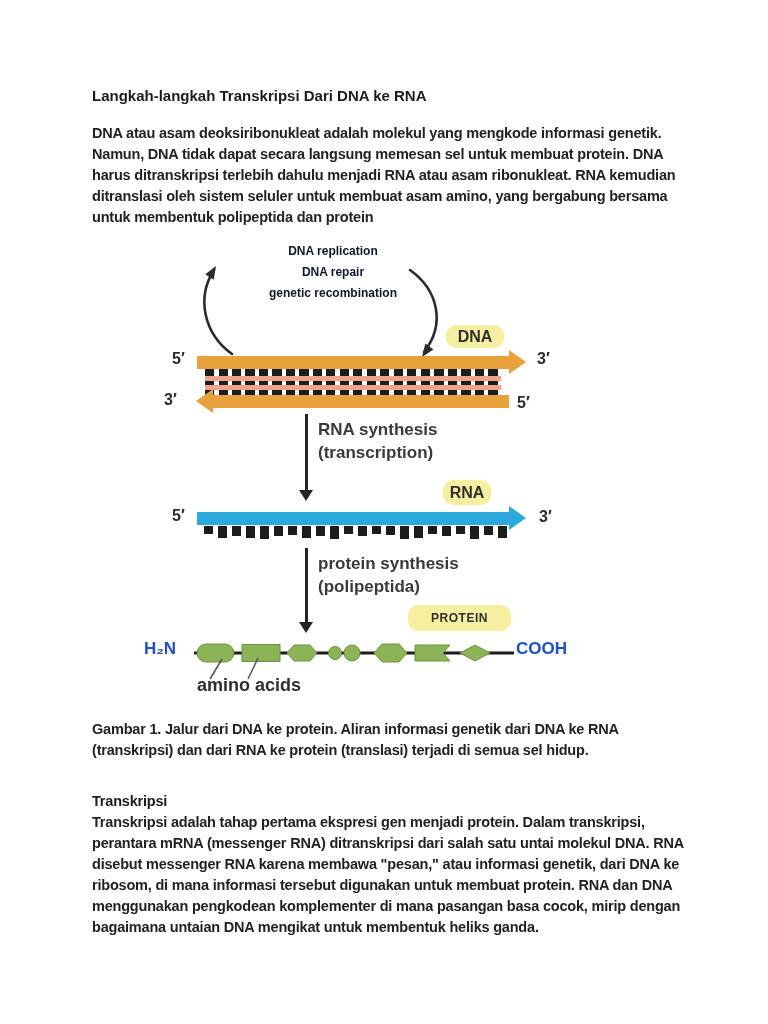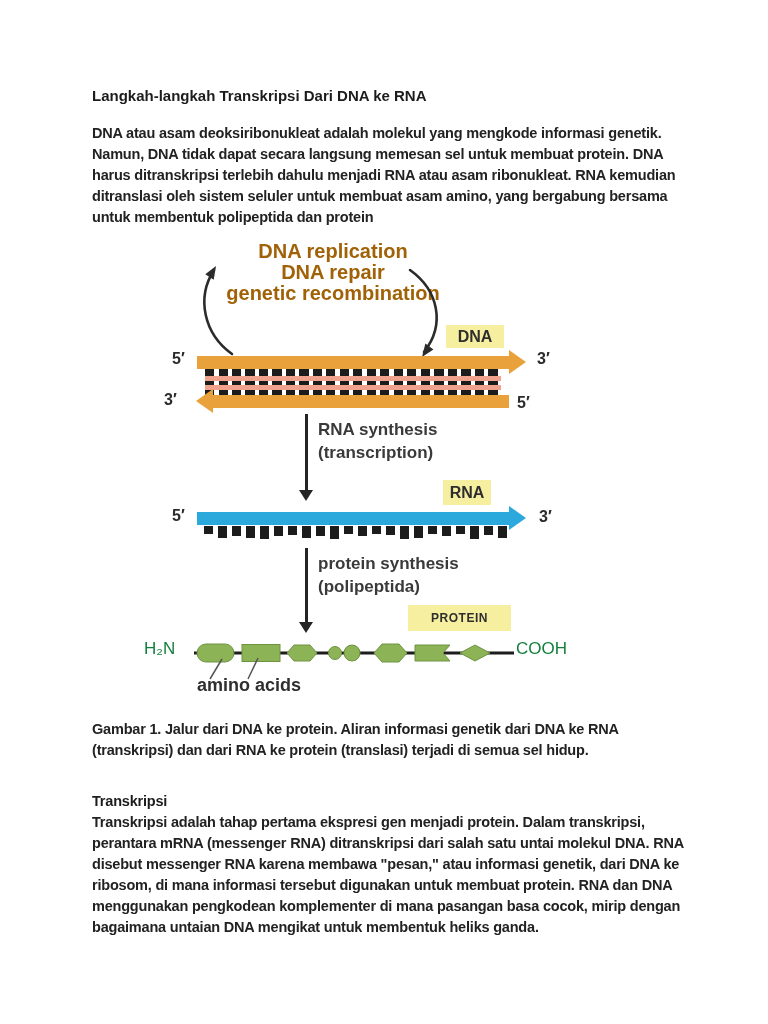--- a/index.html
+++ b/index.html
@@ -20,25 +20,26 @@
   .body-text{
     margin:0;width:600px;
     font-size:14.5px;font-weight:600;line-height:21px;letter-spacing:-0.2px;color:#222;
   }
   
   .figure{position:relative;width:600px;height:465px;margin-top:10px;}
   .figure *{box-sizing:border-box;}
   .abs{position:absolute;}
   .cycle-labels{
     left:91px;top:3px;width:300px;text-align:center;
-    font-size:20px;font-weight:600;line-height:21px;color:#a16207;
+    font-size:12px;font-weight:600;line-height:21px;color:#0f172a;
   }
   .tag{
     background:#F6EFA0;color:#2e2e2e;font-weight:700;
     text-align:center;
+    border-radius:10px;
   }
   .tag-dna{left:354px;top:87px;width:58px;height:23px;font-size:16px;line-height:23px;}
   .tag-rna{left:351px;top:242px;width:48px;height:25px;font-size:16px;line-height:25px;}
   .tag-protein{left:316px;top:367px;width:103px;height:26px;font-size:12px;line-height:26px;letter-spacing:0.5px;}
   .strand{height:13px;background:#E9A23B;}
   .strand-top{left:105px;top:118px;width:312px;}
   .strand-bottom{left:121px;top:157px;width:296px;}
   .head-right{width:0;height:0;border-top:12px solid transparent;border-bottom:12px solid transparent;border-left:17px solid #E9A23B;}
   .head-left {width:0;height:0;border-top:12px solid transparent;border-bottom:12px solid transparent;border-right:17px solid #E9A23B;}
   .dna-head-r{left:417px;top:112px;}
@@ -60,21 +61,21 @@
   .step-1{left:226px;top:180px;}
   .step-2{left:226px;top:314px;}
   .rna-strand{left:105px;top:274px;width:312px;height:13px;background:#2BA9DC;}
   .rna-head{left:417px;top:268px;border-left-color:#2BA9DC;}
   .ticks{left:112px;top:288px;display:flex;gap:5px;align-items:flex-start;}
   .tick{width:9px;height:8px;background:#1C1C1C;}
   .tick:nth-child(2n){height:12px;}
   .tick:nth-child(3n){height:10px;}
   .tick:nth-child(5n){height:13px;}
   .tick:nth-child(7n){height:9px;}
-  .chain-end{font-size:17px;font-weight:400;color:#15803d;line-height:20px;}
+  .chain-end{font-size:17px;font-weight:700;color:#1d4ed8;line-height:20px;}
   .h2n{left:52px;top:401px;}
   .cooh{left:424px;top:401px;}
   .amino-label{left:105px;top:437px;font-size:18px;font-weight:600;color:#2f2f2f;text-align:right;}
   
   .caption{margin-top:16px;}
   .section-heading{margin:30px 0 0 0;font-size:14.5px;font-weight:700;line-height:21px;letter-spacing:-0.2px;color:#1c1c1c;}
 </style>
 </head>
 <body>
 

